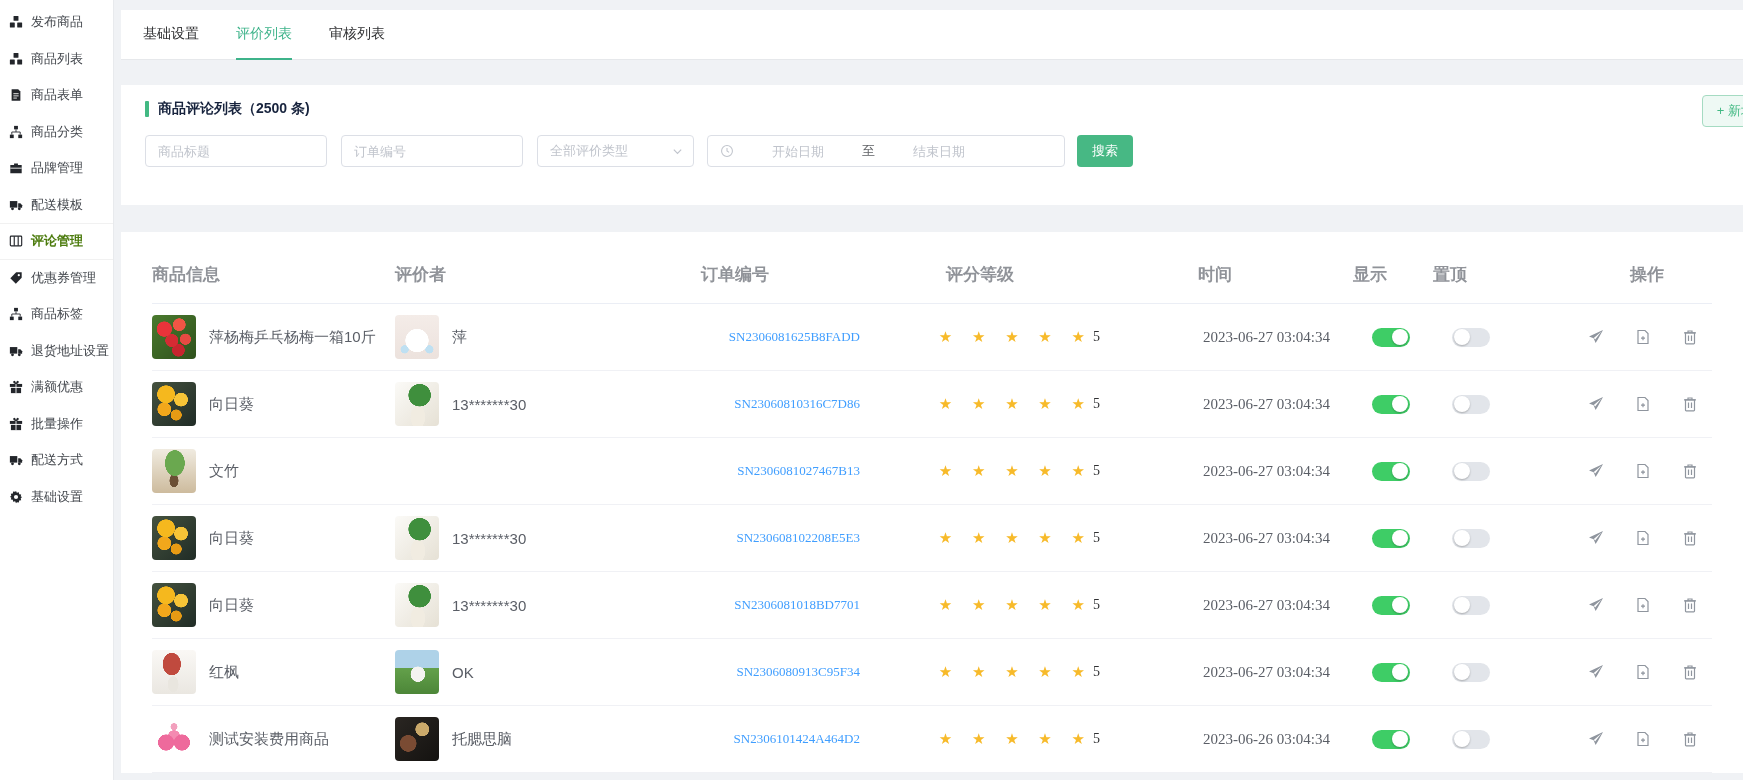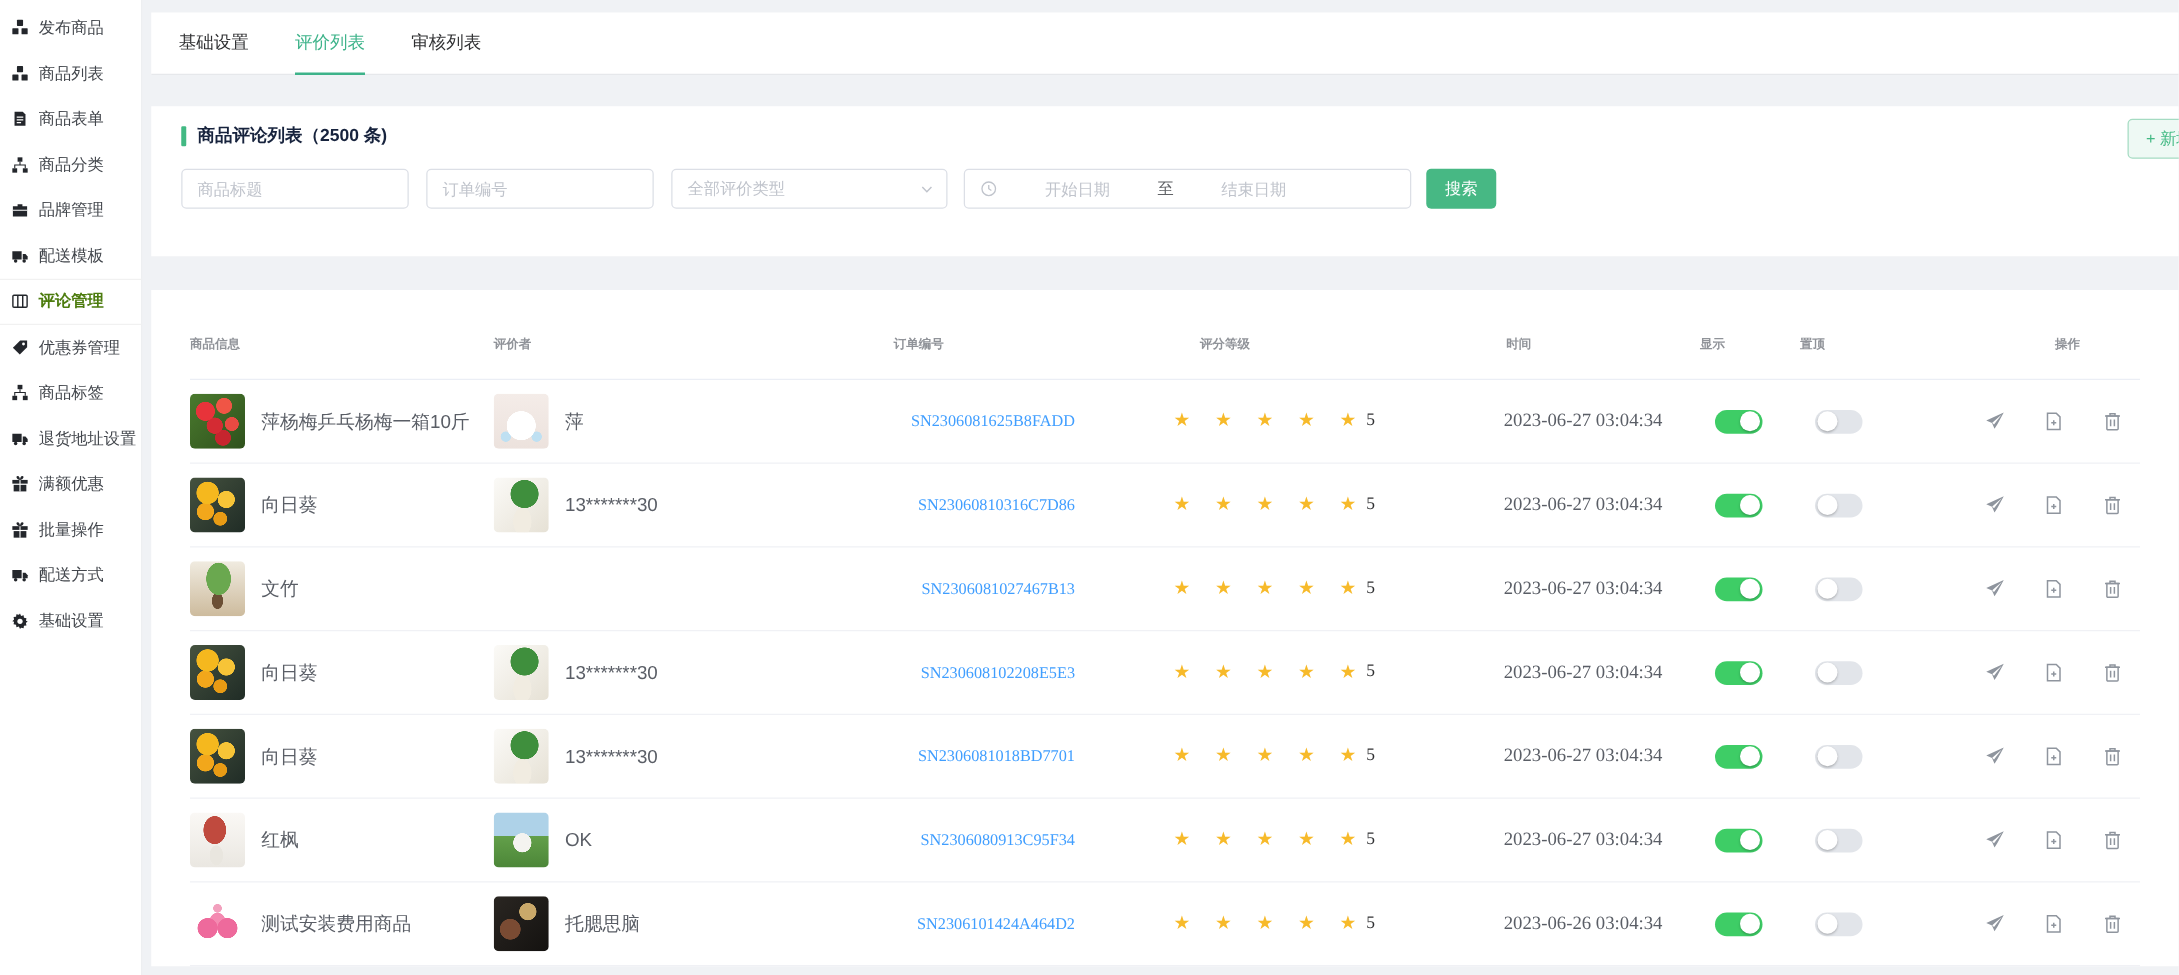--- a/index.html
+++ b/index.html
@@ -33,35 +33,35 @@
              border:1px solid #a5dbc2; background:#eef9f4; color:#42b983; font-size:13px;
              border-radius:4px; display:flex; align-items:center; gap:4px; cursor:pointer; }
   .filters { display:flex; margin-top:17px; }
   .f-input, .f-select, .date-box { height:32px; border:1px solid #dcdfe6; border-radius:4px;
              background:#fff; font-size:13px; }
   input { outline:none; border:none; font-size:13px; color:#606266; font-family:inherit; }
   input::placeholder { color:#c0c4cc; }
   .f-input { padding:0 12px; width:182px; margin-right:14px; }
   .f-select { display:flex; align-items:center; justify-content:space-between;
               padding:0 10px 0 12px; color:#c0c4cc; cursor:pointer; margin-right:13px; }
-  .f-select.w1 { width:221px; } .f-select.w2 { width:195px; margin-right:20px; }
+  .f-select.w1 { width:157px; } .f-select.w2 { width:195px; margin-right:20px; }
   .chev svg { width:11px; height:11px; display:block; }
   .date-box { width:358px; display:flex; align-items:center; padding:0 12px; gap:5px; margin-right:12px; color:#c0c4cc; }
   .date-box input { width:118px; text-align:center; background:transparent; }
   .date-sep { color:#606266; }
   .clock svg { width:14px; height:14px; display:block; }
   .search-btn { height:32px; padding:0 15px; background:#47b884; color:#fff; border:none;
                 border-radius:4px; font-size:13px; cursor:pointer; font-family:inherit; }
 
   
   .table-card { position:absolute; top:232px; left:0; right:0; height:541px; background:#fff;
                 padding:14px 31px 0; }
   .thead, .trow { display:grid; grid-template-columns:243px 215px 250px 240px 230px 80px 80px 1fr;
                   align-items:center; }
-  .thead { height:58px; color:#909399; font-size:10px; font-weight:bold; border-bottom:1px solid #ebeef5; }
+  .thead { height:58px; color:#909399; font-size:17px; font-weight:bold; border-bottom:1px solid #ebeef5; }
   .trow { height:67px; border-bottom:1px solid #f0f1f5; }
   .cell-c { display:flex; justify-content:flex-end; align-items:center;font-family:Liberation Serif, serif; }
   .th-c { text-align:center; } .th-r { text-align:right; padding-right:48px; }
   .prod, .rev { display:flex; align-items:center; gap:13px; }
   .thumb { width:44px; height:44px; border-radius:4px; flex:none; }
   .pname, .rname, .time { font-size:15px; color:#5a5e66; }
   .order-link { color:#409eff; font-size:13px; cursor:pointer; }
   .stars { color:#f7ba2a; font-size:15px; letter-spacing:8px; line-height:1; }
   .rating-num { color:#303133; font-size:14px; }
   .toggle { width:38px; height:19px; border-radius:10px; position:relative; cursor:pointer; }

